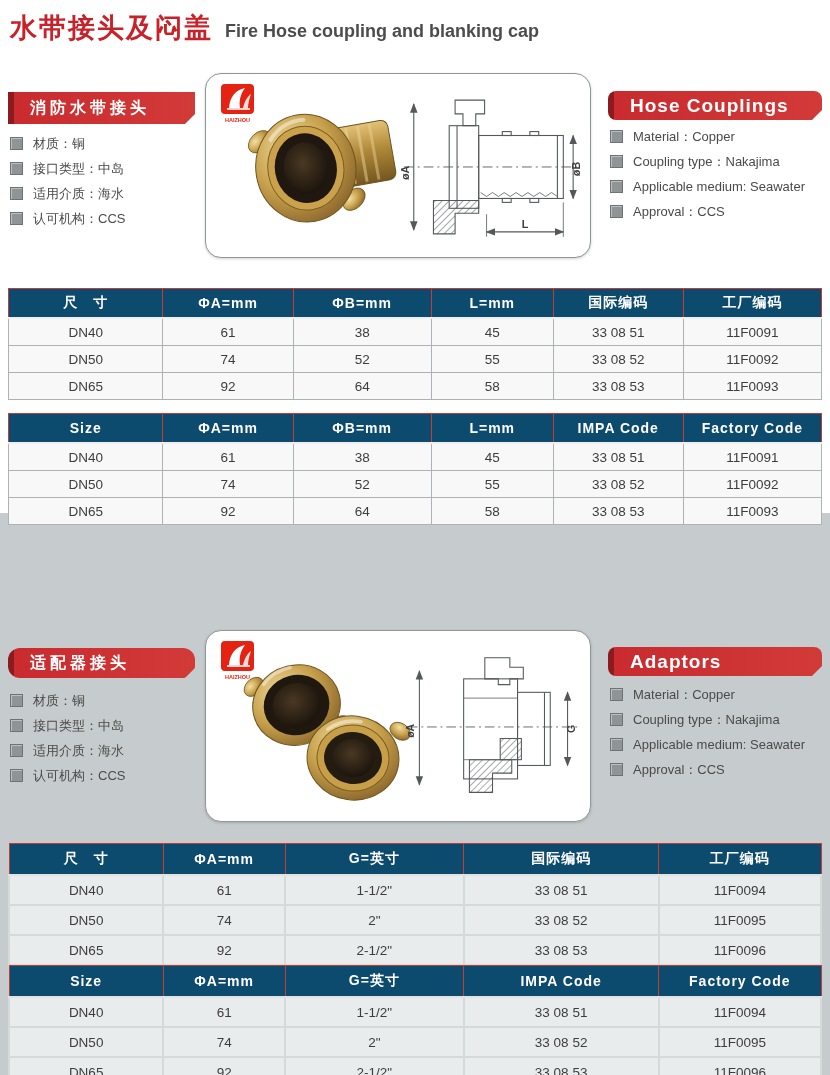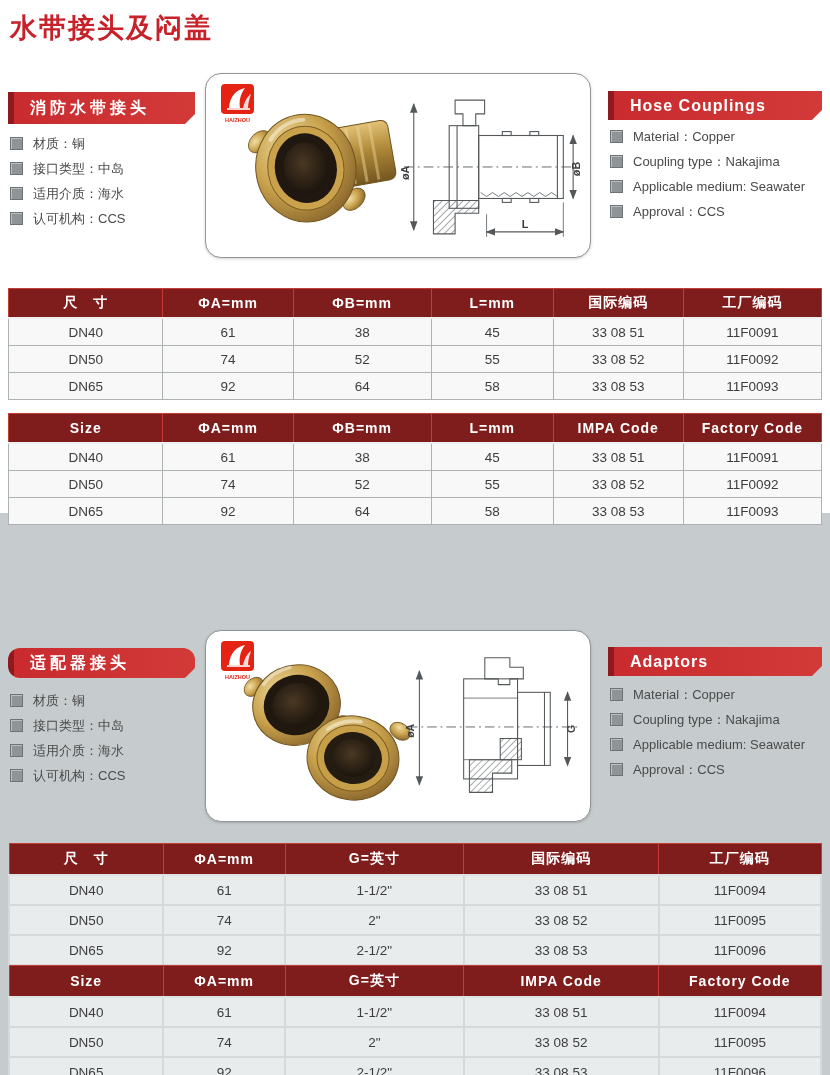--- a/index.html
+++ b/index.html
@@ -12,56 +12,57 @@
   .page-title{position:absolute;left:10px;top:10px;display:flex;align-items:baseline;gap:12px;}
   .title-zh{font-size:27px;font-weight:bold;color:#c7222a;letter-spacing:2px;}
   .title-en{font-size:18px;font-weight:bold;color:#4c4c4c;}
 
   
   .banner{position:absolute;display:flex;align-items:center;color:#ffffff;font-weight:bold;
     background:linear-gradient(90deg,#8c1a1e 0px,#8c1a1e 6px,#c92b2f 6px,#d23a38 100%);
     clip-path:polygon(0 0,100% 0,100% calc(100% - 10px),calc(100% - 10px) 100%,0 100%);
     padding-left:22px;box-sizing:border-box;}
   .banner.zh{font-size:16px;letter-spacing:4px;}
-  .banner.en{font-size:16px;letter-spacing:1px;}
+  .banner.en{font-size:19px;letter-spacing:1px;border-radius:8px;}
 
   
   .spec-list{position:absolute;}
   .spec-item{display:flex;align-items:center;height:25px;gap:10px;}
   .bullet{width:11px;height:11px;background:#8f9497;border:1px solid #6d7275;
     box-shadow:inset 1px 1px 0 #babfc1;flex:0 0 auto;}
   .spec-text{font-size:13px;color:#4a4a4a;white-space:nowrap;}
 
   
   .card{position:absolute;background:#ffffff;border:1px solid #8f9598;border-radius:16px;
     box-shadow:0 1px 3px rgba(0,0,0,.18);}
   .logo{position:absolute;left:13px;top:9px;}
 
   
   table.spec-table{position:absolute;border-collapse:collapse;table-layout:fixed;}
-  table.spec-table th{background:#7f1d1d;color:#ffffff;font-size:14px;font-weight:bold;
+  table.spec-table th{background:#0c4a6e;color:#ffffff;font-size:14px;font-weight:bold;
     letter-spacing:1px;text-align:center;border:1px solid #c53b36;}
   table.spec-table td{font-size:13.5px;color:#3d3d3d;text-align:center;}
   table.t-light th{height:26px;border-bottom:2px solid #eef0f0;}
   table.t-light td{height:24px;background:#f8f8f8;border:1px solid #adb3b5;}
   table.t-gray th{height:28px;border-bottom:2px solid #dfe3e4;}
   table.t-gray td{height:26px;background:#e9eced;border:2px solid #d4d9da;}
 
   svg{display:block;}
   .abs{position:absolute;}
 </style>
 </head>
 <body>
 
 <div id="canvas">
 
   <div class="gray-panel"></div>
 
   <div class="page-title">
     <span class="title-zh">水带接头及闷盖</span>
+    <span class="title-en">Fire Hose coupling and blanking cap</span>
   </div>
 
   <div class="banner zh" style="left:8px;top:92px;width:187px;height:32px;">消防水带接头</div>
   <div class="spec-list" style="left:10px;top:131px;width:190px;">
       <div class="spec-item">
         <span class="bullet"></span>
         <span class="spec-text">材质：铜</span>
       </div>
       <div class="spec-item">
         <span class="bullet"></span>

